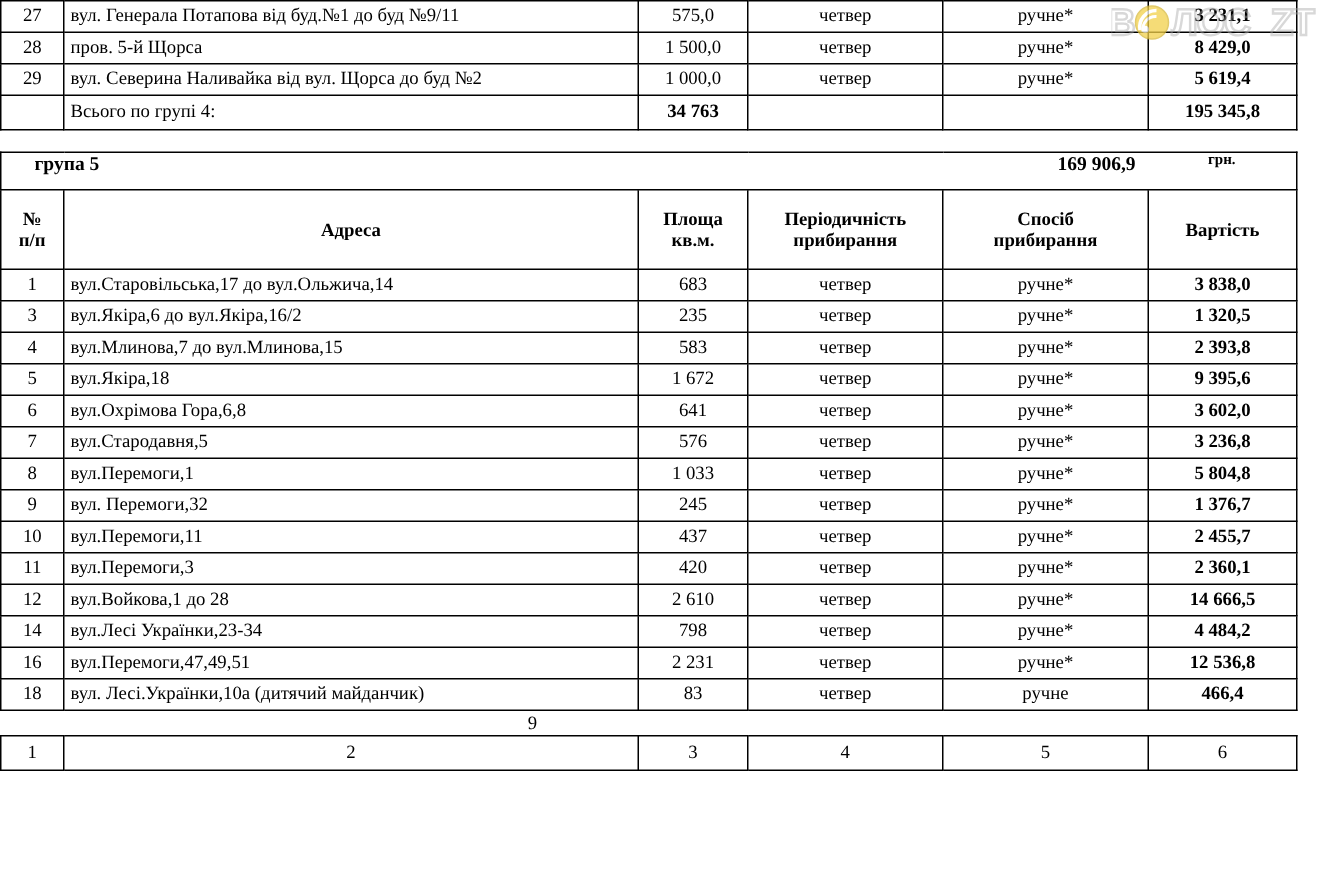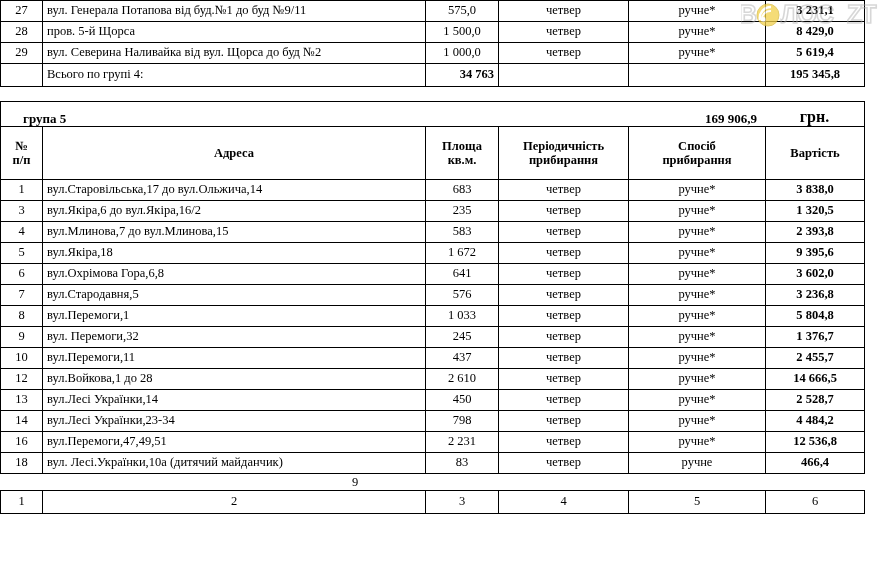--- a/index.html
+++ b/index.html
@@ -50,52 +50,52 @@
   .cell-addr { text-align: left; padding-left: 6px; }
   .cell-area { text-align: center; }
   .cell-per  { text-align: center; }
   .cell-meth { text-align: center; }
   .cell-cost { text-align: center; font-weight: bold; }
 
   tr.data-row td { height: 20px; }
 
   
   .total-label { font-weight: normal; text-align: left; padding-left: 6px; }
-  .total-area  { font-weight: bold; text-align: right; }
+  .total-area  { font-weight: bold; text-align: center; }
   .total-cost  { font-weight: bold; text-align: center; }
   tr.total-row td { height: 22px; }
 
   
   .gap { height: 14px; }
 
   
   tr.group-row td { height: 24px; padding: 0; }
   .group-banner {
     display: flex;
-    align-items: flex-end;
+    align-items: flex-start;
     height: 100%;
     width: 100%;
   }
   .group-title {
     font-weight: bold;
     font-size: 13px;
     padding-left: 22px;
     flex: 0 0 auto;
   }
   .group-spacer { flex: 1 1 auto; }
   .group-sum {
     font-weight: bold;
     font-size: 13px;
     flex: 0 0 auto;
     padding-right: 8px;
     text-align: right;
   }
   .group-cur {
     font-weight: bold;
-    font-size: 16px;
+    font-size: 10px;
     flex: 0 0 99px;
     text-align: center;
   }
 
   
   tr.head-row th {
     font-weight: bold;
     text-align: center;
     font-size: 12.5px;
     line-height: 1.12;
@@ -302,34 +302,34 @@
       </tr>
       <tr class="data-row">
         <td class="cell-num">10</td>
         <td class="cell-addr">вул.Перемоги,11</td>
         <td class="cell-area">437</td>
         <td class="cell-per">четвер</td>
         <td class="cell-meth">ручне*</td>
         <td class="cell-cost">2 455,7</td>
       </tr>
       <tr class="data-row">
+        <td class="cell-num">11</td>
+        <td class="cell-addr">вул.Перемоги,3</td>
+        <td class="cell-area">420</td>
+        <td class="cell-per">четвер</td>
+        <td class="cell-meth">ручне*</td>
+        <td class="cell-cost">2 360,1</td>
+      </tr>
+      <tr class="data-row">
         <td class="cell-num">12</td>
         <td class="cell-addr">вул.Войкова,1 до 28</td>
         <td class="cell-area">2 610</td>
         <td class="cell-per">четвер</td>
         <td class="cell-meth">ручне*</td>
         <td class="cell-cost">14 666,5</td>
-      </tr>
-      <tr class="data-row">
-        <td class="cell-num">13</td>
-        <td class="cell-addr">вул.Лесі Українки,14</td>
-        <td class="cell-area">450</td>
-        <td class="cell-per">четвер</td>
-        <td class="cell-meth">ручне*</td>
-        <td class="cell-cost">2 528,7</td>
       </tr>
       <tr class="data-row">
         <td class="cell-num">14</td>
         <td class="cell-addr">вул.Лесі Українки,23-34</td>
         <td class="cell-area">798</td>
         <td class="cell-per">четвер</td>
         <td class="cell-meth">ручне*</td>
         <td class="cell-cost">4 484,2</td>
       </tr>
       <tr class="data-row">

